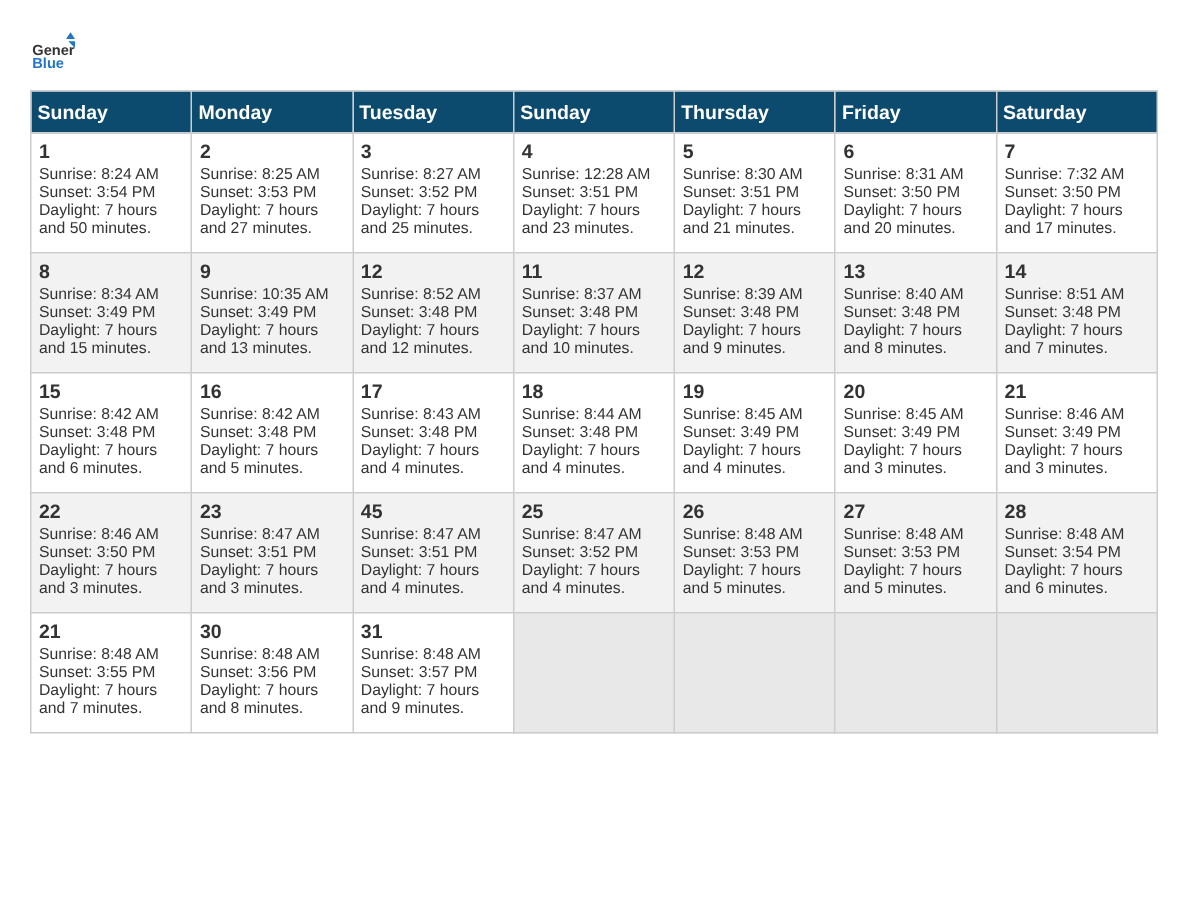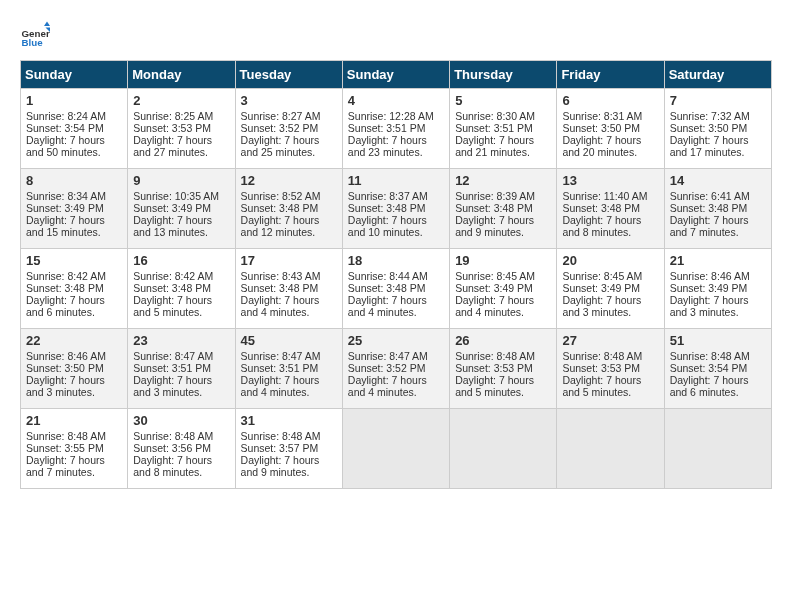--- a/index.html
+++ b/index.html
@@ -184,28 +184,28 @@
         </td>
         <td>
           <span class="day-num">12</span>
           <div>Sunrise: 8:39 AM</div>
           <div>Sunset: 3:48 PM</div>
           <div>Daylight: 7 hours</div>
           <div>and 9 minutes.</div>
         </td>
         <td>
           <span class="day-num">13</span>
-          <div>Sunrise: 11:40 AM</div>
+          <div>Sunrise: 8:40 AM</div>
           <div>Sunset: 3:48 PM</div>
           <div>Daylight: 7 hours</div>
           <div>and 8 minutes.</div>
         </td>
         <td>
           <span class="day-num">14</span>
-          <div>Sunrise: 6:41 AM</div>
+          <div>Sunrise: 8:51 AM</div>
           <div>Sunset: 3:48 PM</div>
           <div>Daylight: 7 hours</div>
           <div>and 7 minutes.</div>
         </td>
       </tr>
       <tr>
         <td>
           <span class="day-num">15</span>
           <div>Sunrise: 8:42 AM</div>
           <div>Sunset: 3:48 PM</div>
@@ -292,21 +292,21 @@
           <div>and 5 minutes.</div>
         </td>
         <td>
           <span class="day-num">27</span>
           <div>Sunrise: 8:48 AM</div>
           <div>Sunset: 3:53 PM</div>
           <div>Daylight: 7 hours</div>
           <div>and 5 minutes.</div>
         </td>
         <td>
-          <span class="day-num">51</span>
+          <span class="day-num">28</span>
           <div>Sunrise: 8:48 AM</div>
           <div>Sunset: 3:54 PM</div>
           <div>Daylight: 7 hours</div>
           <div>and 6 minutes.</div>
         </td>
       </tr>
       <tr>
         <td>
           <span class="day-num">21</span>
           <div>Sunrise: 8:48 AM</div>

